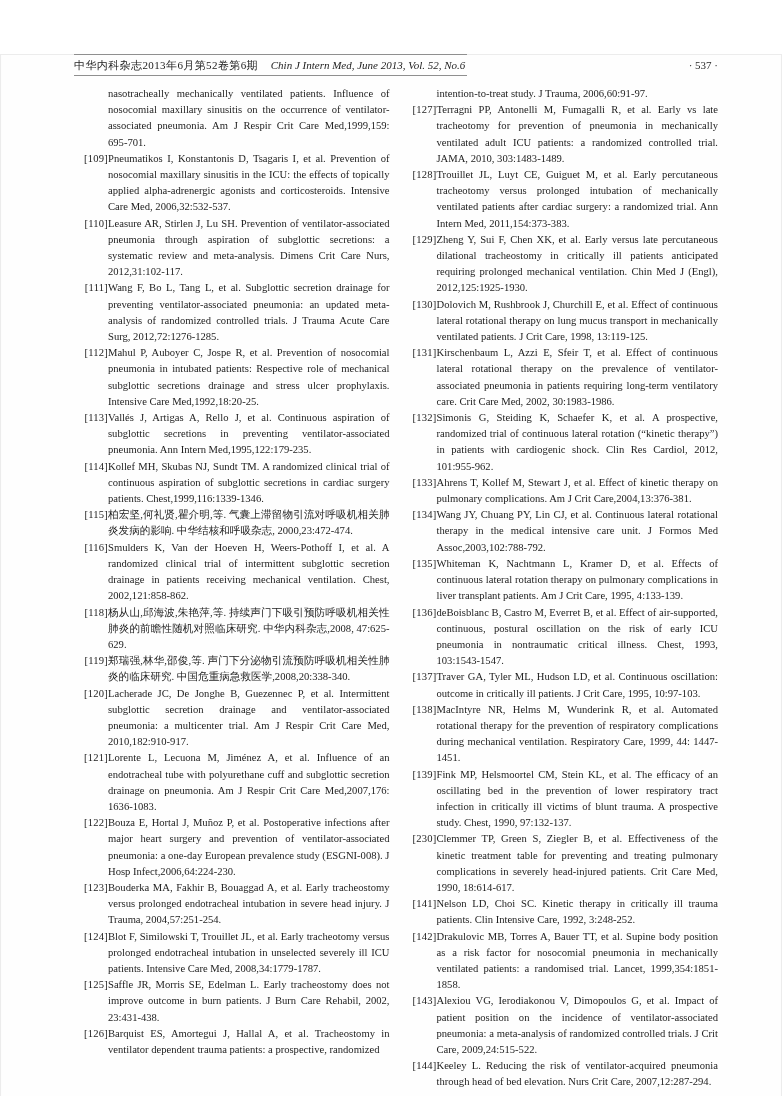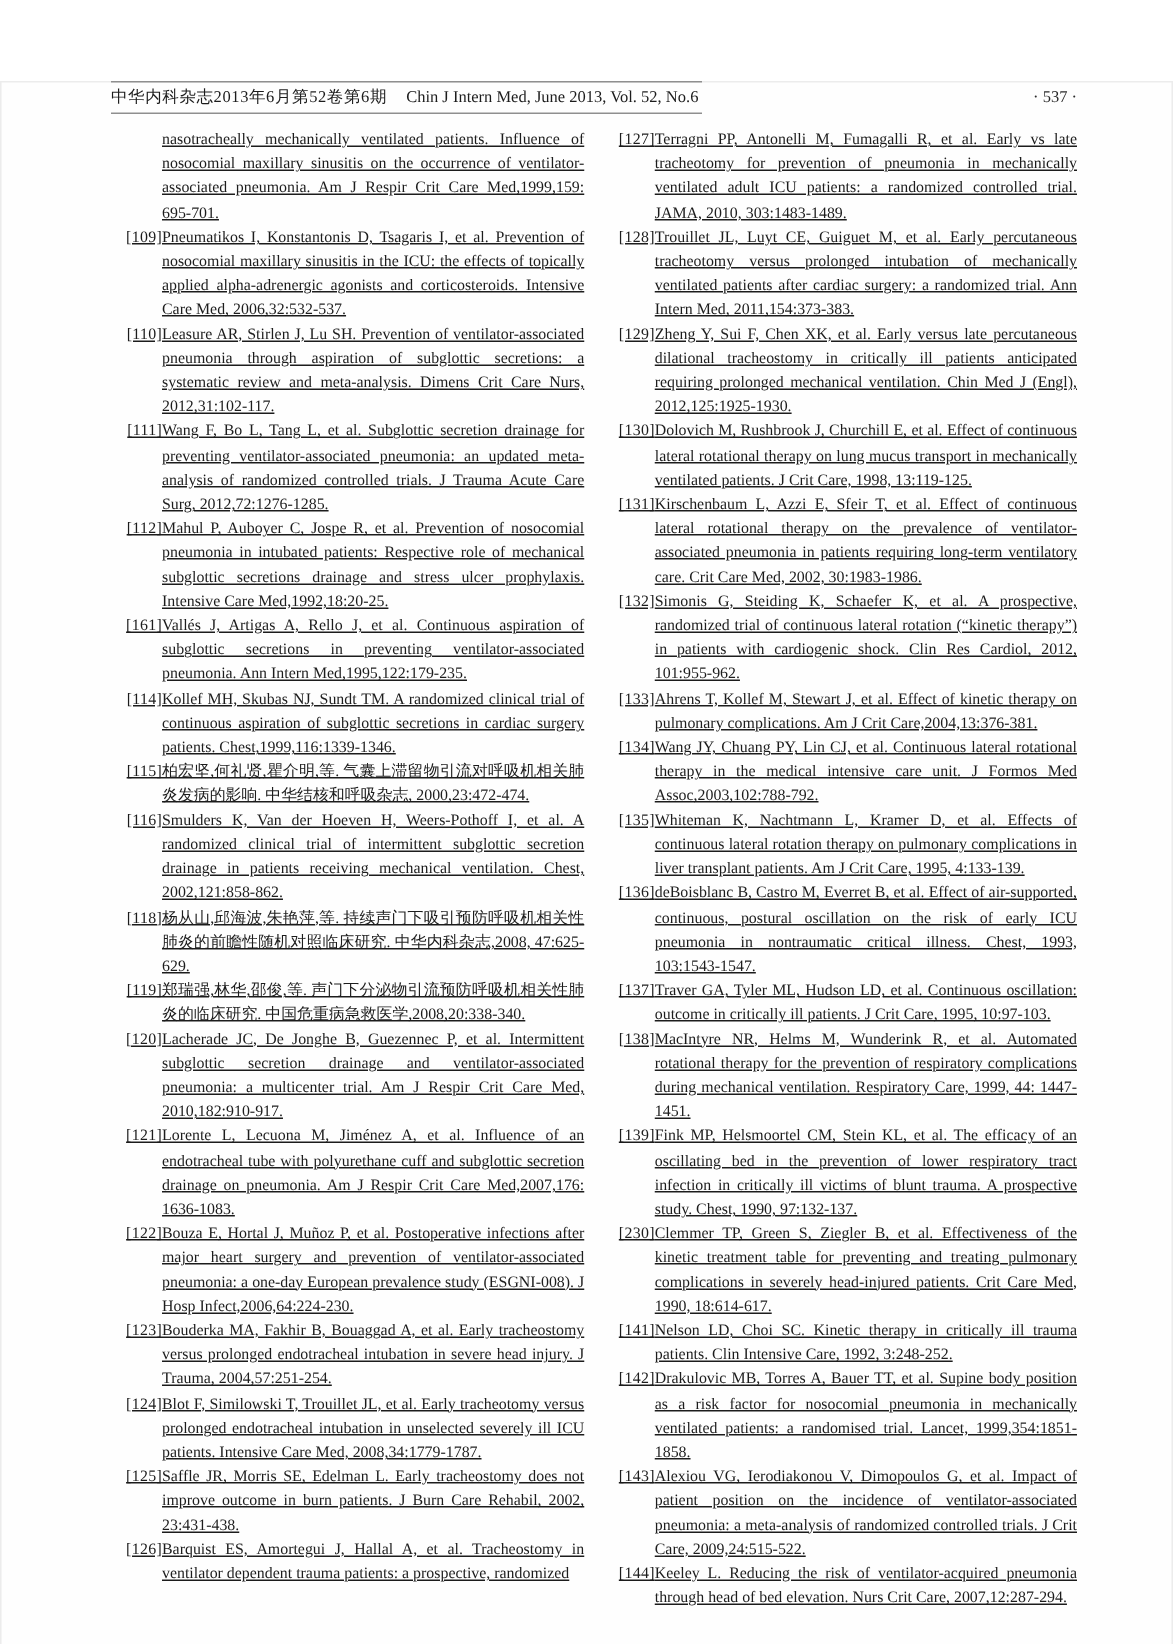--- a/index.html
+++ b/index.html
@@ -25,34 +25,33 @@
     font-size: 11px;
     line-height: 14px;
   }
   .header-left {
     border-top: 1px solid #8f8f8f;
     border-bottom: 1px solid #8f8f8f;
     padding: 3px 2px 3px 0;
     white-space: nowrap;
   }
   .header-left .cn { letter-spacing: 0.4px; margin-top: 38px; }
-  .header-left .en { margin-left: 10px; }
+  .header-left .en { margin-left: 10px; font-style: italic; }
   .page-no { padding-top: 4px; color: #2a2a2a; text-align: center; }
   .columns {
     display: flex;
     gap: 13px;
     margin: 10px 64px 0 74px;
   }
   .col { flex: 1; min-width: 0; }
   .ref {
     display: flex;
     font-size: 10.6px;
     line-height: 16.2px;
     margin: 0;
-    text-decoration: underline;
   }
   .ref-num {
     flex: none;
     width: 34px;
     letter-spacing: 0.2px;
     text-align: right;
   }
   .ref-text {
     flex: 1;
     text-align: justify;
@@ -88,21 +87,21 @@
         </div>
         <div class="ref">
           <span class="ref-num">[111]</span>
           <span class="ref-text">Wang F, Bo L, Tang L, et al. Subglottic secretion drainage for preventing ventilator-associated pneumonia: an updated meta-analysis of randomized controlled trials. J Trauma Acute Care Surg, 2012,72:1276-1285.</span>
         </div>
         <div class="ref">
           <span class="ref-num">[112]</span>
           <span class="ref-text">Mahul P, Auboyer C, Jospe R, et al. Prevention of nosocomial pneumonia in intubated patients: Respective role of mechanical subglottic secretions drainage and stress ulcer prophylaxis. Intensive Care Med,1992,18:20-25.</span>
         </div>
         <div class="ref">
-          <span class="ref-num">[161]</span>
+          <span class="ref-num">[113]</span>
           <span class="ref-text">Vallés J, Artigas A, Rello J, et al. Continuous aspiration of subglottic secretions in preventing ventilator-associated pneumonia. Ann Intern Med,1995,122:179-235.</span>
         </div>
         <div class="ref">
           <span class="ref-num">[114]</span>
           <span class="ref-text">Kollef MH, Skubas NJ, Sundt TM. A randomized clinical trial of continuous aspiration of subglottic secretions in cardiac surgery patients. Chest,1999,116:1339-1346.</span>
         </div>
         <div class="ref">
           <span class="ref-num">[115]</span>
           <span class="ref-text">柏宏坚,何礼贤,瞿介明,等. 气囊上滞留物引流对呼吸机相关肺炎发病的影响. 中华结核和呼吸杂志, 2000,23:472-474.</span>
         </div>
@@ -141,20 +140,23 @@
         <div class="ref">
           <span class="ref-num">[125]</span>
           <span class="ref-text">Saffle JR, Morris SE, Edelman L. Early tracheostomy does not improve outcome in burn patients. J Burn Care Rehabil, 2002, 23:431-438.</span>
         </div>
         <div class="ref">
           <span class="ref-num">[126]</span>
           <span class="ref-text">Barquist ES, Amortegui J, Hallal A, et al. Tracheostomy in ventilator dependent trauma patients: a prospective, randomized</span>
         </div>
       </div>
     <div class="col">
+        <div class="ref cont">
+          <span class="ref-text">intention-to-treat study. J Trauma, 2006,60:91-97.</span>
+        </div>
         <div class="ref">
           <span class="ref-num">[127]</span>
           <span class="ref-text">Terragni PP, Antonelli M, Fumagalli R, et al. Early vs late tracheotomy for prevention of pneumonia in mechanically ventilated adult ICU patients: a randomized controlled trial. JAMA, 2010, 303:1483-1489.</span>
         </div>
         <div class="ref">
           <span class="ref-num">[128]</span>
           <span class="ref-text">Trouillet JL, Luyt CE, Guiguet M, et al. Early percutaneous tracheotomy versus prolonged intubation of mechanically ventilated patients after cardiac surgery: a randomized trial. Ann Intern Med, 2011,154:373-383.</span>
         </div>
         <div class="ref">
           <span class="ref-num">[129]</span>

